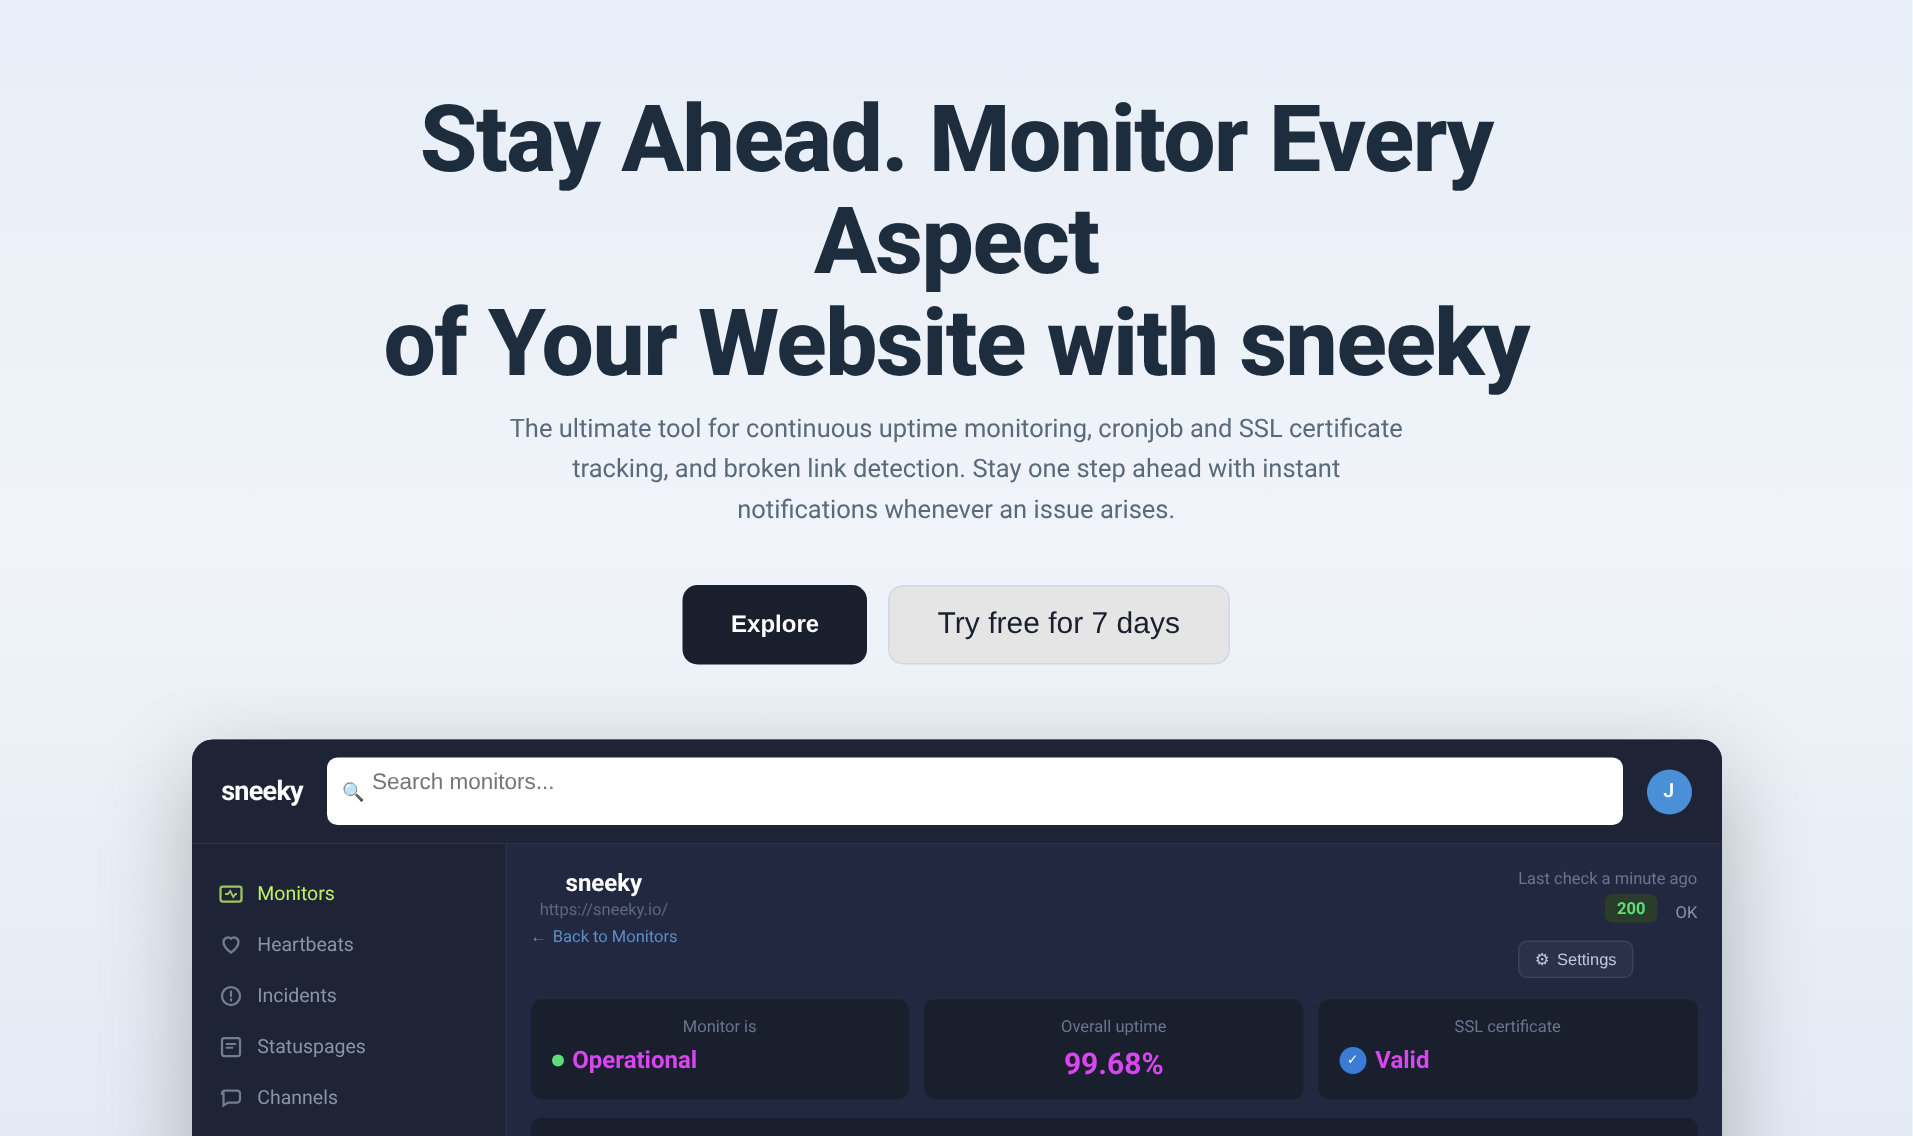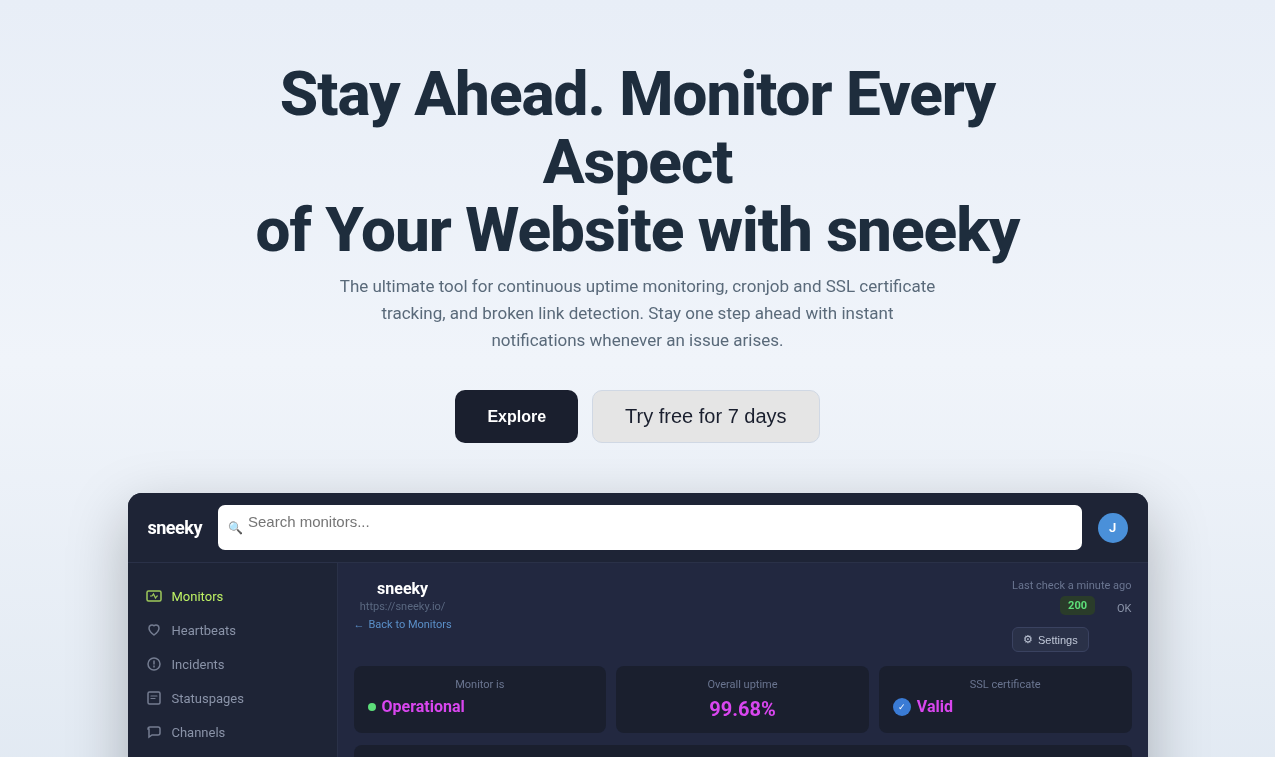--- a/index.html
+++ b/index.html
@@ -399,21 +399,21 @@
           <div>
             <div class="monitor-name">sneeky</div>
             <div class="monitor-url">https://sneeky.io/</div>
             <div class="monitor-back">
               <span>←</span>
               <span>Back to Monitors</span>
             </div>
           </div>
           <div class="monitor-header-right">
             <div class="monitor-last-check">Last check a minute ago</div>
-            <div style="display:flex;align-items:center;gap:22px;justify-content:flex-end;margin-bottom:6px;">
+            <div style="display:flex;align-items:center;gap:12px;justify-content:flex-end;margin-bottom:6px;">
               <div class="status-badge">
                 <span class="status-200">200</span>
               </div>
               <span class="status-ok">OK</span>
             </div>
             <button class="settings-btn">
               <span>⚙</span>
               <span>Settings</span>
             </button>
           </div>

